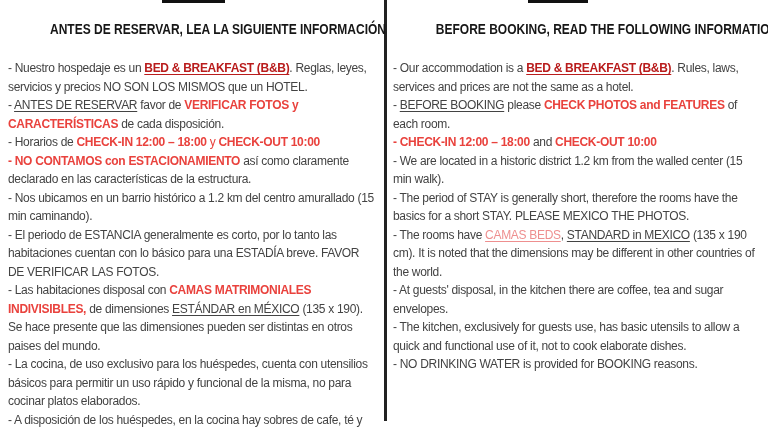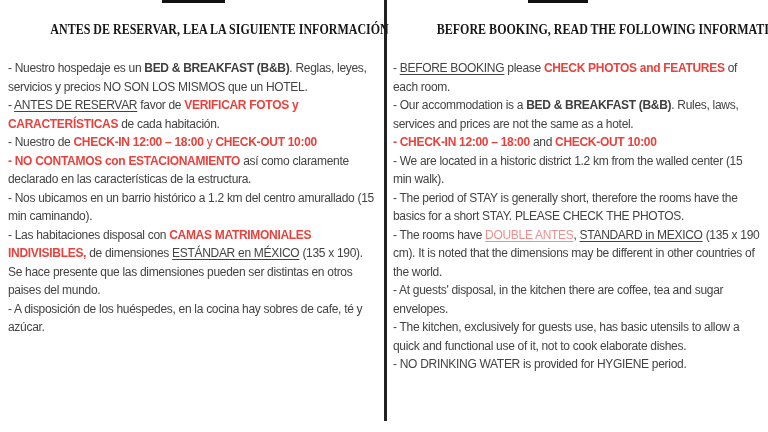--- a/index.html
+++ b/index.html
@@ -16,33 +16,33 @@
     position:absolute; top:0; height:3px; background:#111111;
   }
   .cutoff-bar.left  { left:162px; width:63px; }
   .cutoff-bar.right { left:528px; width:60px; }
   .col {
     position:absolute; top:5px;
   }
   .col-left  { left:8px;   width:370px; }
   .col-right { left:393px; width:370px; }
   .col-title {
-    text-align:left; margin:0 0 17px 0; white-space:nowrap;font-family:Liberation Serif, serif;
+    text-align:left; margin:0 0 17px 0; white-space:nowrap;
   }
   .col-title > span {
     display:inline-block; transform:scaleX(0.8); transform-origin:center;
     font-weight:700; font-size:15px; letter-spacing:0; color:#161616;
   }
   .paras p {
     margin:0; font-size:12px; line-height:18.5px; letter-spacing:-0.3px;
   }
   
   .seg-p   { }
   .seg-u   { text-decoration:underline; text-underline-offset:2px;margin-top:12px; }
-  .seg-bu  { font-weight:700; color:#404040; text-underline-offset:2px; }
+  .seg-bu  { font-weight:700; color:#b91c1c; text-decoration:underline; text-underline-offset:2px; }
   .seg-r   { color:var(--red,#e9423d); }
   .seg-rb  { color:var(--red,#e9423d); font-weight:700; }
   .seg-rbu { color:var(--red,#e9423d); font-weight:700; text-underline-offset:2px; }
   .seg-pu  { color:var(--pink,#ee8f8f); text-decoration:underline; text-underline-offset:2px; }
 </style>
 </head>
 <body>
 
 <div class="page">
 
@@ -50,39 +50,41 @@
   <div class="cutoff-bar right"></div>
 
   <div class="divider"></div>
 
   <div class="col col-left">
     <h1 class="col-title">
       <span>ANTES DE RESERVAR, LEA LA SIGUIENTE INFORMACIÓN</span>
     </h1>
     <div class="paras">
         <p><span class="seg-p">- Nuestro hospedaje es un </span><span class="seg-bu">BED &amp; BREAKFAST (B&amp;B)</span><span class="seg-p">. Reglas, leyes, servicios y precios NO SON LOS MISMOS que un HOTEL.</span></p>
-        <p><span class="seg-p">- </span><span class="seg-u">ANTES DE RESERVAR</span><span class="seg-p"> favor de </span><span class="seg-rb">VERIFICAR FOTOS y CARACTERÍSTICAS</span><span class="seg-p"> de cada habitación.</span></p>
-        <p><span class="seg-p">- Nuestro de </span><span class="seg-rb">CHECK-IN 12:00 – 18:00</span><span class="seg-r"> y </span><span class="seg-rb">CHECK-OUT 10:00</span></p>
+        <p><span class="seg-p">- </span><span class="seg-u">ANTES DE RESERVAR</span><span class="seg-p"> favor de </span><span class="seg-rb">VERIFICAR FOTOS y CARACTERÍSTICAS</span><span class="seg-p"> de cada disposición.</span></p>
+        <p><span class="seg-p">- Horarios de </span><span class="seg-rb">CHECK-IN 12:00 – 18:00</span><span class="seg-r"> y </span><span class="seg-rb">CHECK-OUT 10:00</span></p>
         <p><span class="seg-rb">- </span><span class="seg-rbu">NO CONTAMOS con ESTACIONAMIENTO</span><span class="seg-p"> así como claramente declarado en las características de la estructura.</span></p>
         <p><span class="seg-p">- Nos ubicamos en un barrio histórico a 1.2 km del centro amurallado (15 min caminando).</span></p>
+        <p><span class="seg-p">- El periodo de ESTANCIA generalmente es corto, por lo tanto las habitaciones cuentan con lo básico para una ESTADÍA breve. FAVOR DE VERIFICAR LAS FOTOS.</span></p>
         <p><span class="seg-p">- Las habitaciones disposal con </span><span class="seg-rb">CAMAS MATRIMONIALES INDIVISIBLES,</span><span class="seg-p"> de dimensiones </span><span class="seg-u">ESTÁNDAR en MÉXICO</span><span class="seg-p"> (135 x 190). Se hace presente que las dimensiones pueden ser distintas en otros paises del mundo.</span></p>
+        <p><span class="seg-p">- La cocina, de uso exclusivo para los huéspedes, cuenta con utensilios básicos para permitir un uso rápido y funcional de la misma, no para cocinar platos elaborados.</span></p>
         <p><span class="seg-p">- A disposición de los huéspedes, en la cocina hay sobres de cafe, té y azúcar.</span></p>
       </div>
   </div>
 
   <div class="col col-right">
     <h1 class="col-title">
       <span>BEFORE BOOKING, READ THE FOLLOWING INFORMATION</span>
     </h1>
     <div class="paras">
+        <p><span class="seg-p">- Our accommodation is a </span><span class="seg-bu">BED &amp; BREAKFAST (B&amp;B)</span><span class="seg-p">. Rules, laws, services and prices are not the same as a hotel.</span></p>
         <p><span class="seg-p">- </span><span class="seg-u">BEFORE BOOKING</span><span class="seg-p"> please </span><span class="seg-rb">CHECK PHOTOS and FEATURES</span><span class="seg-p"> of each room.</span></p>
-        <p><span class="seg-p">- Our accommodation is a </span><span class="seg-bu">BED &amp; BREAKFAST (B&amp;B)</span><span class="seg-p">. Rules, laws, services and prices are not the same as a hotel.</span></p>
         <p><span class="seg-rb">- CHECK-IN 12:00 – 18:00</span><span class="seg-p"> and </span><span class="seg-rb">CHECK-OUT 10:00</span></p>
         <p><span class="seg-p">- We are located in a historic district 1.2 km from the walled center (15 min walk).</span></p>
-        <p><span class="seg-p">- The period of STAY is generally short, therefore the rooms have the basics for a short STAY. PLEASE CHECK THE PHOTOS.</span></p>
-        <p><span class="seg-p">- The rooms have </span><span class="seg-pu">DOUBLE ANTES</span><span class="seg-p">, </span><span class="seg-u">STANDARD in MEXICO</span><span class="seg-p"> (135 x 190 cm). It is noted that the dimensions may be different in other countries of the world.</span></p>
+        <p><span class="seg-p">- The period of STAY is generally short, therefore the rooms have the basics for a short STAY. PLEASE MEXICO THE PHOTOS.</span></p>
+        <p><span class="seg-p">- The rooms have </span><span class="seg-pu">CAMAS BEDS</span><span class="seg-p">, </span><span class="seg-u">STANDARD in MEXICO</span><span class="seg-p"> (135 x 190 cm). It is noted that the dimensions may be different in other countries of the world.</span></p>
         <p><span class="seg-p">- At guests' disposal, in the kitchen there are coffee, tea and sugar envelopes.</span></p>
         <p><span class="seg-p">- The kitchen, exclusively for guests use, has basic utensils to allow a quick and functional use of it, not to cook elaborate dishes.</span></p>
-        <p><span class="seg-p">- NO DRINKING WATER is provided for HYGIENE period.</span></p>
+        <p><span class="seg-p">- NO DRINKING WATER is provided for BOOKING reasons.</span></p>
       </div>
   </div>
 
 </div>
 
 </body></html>

